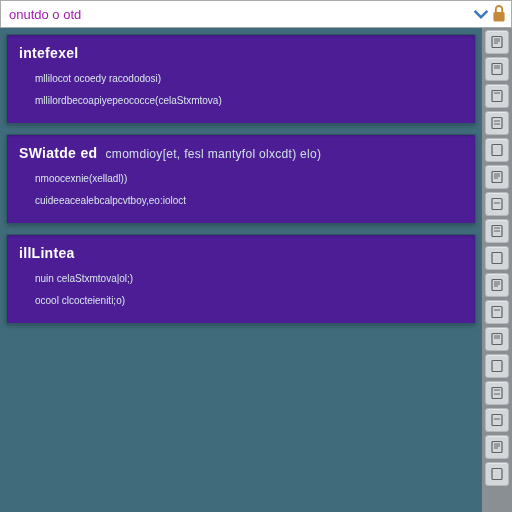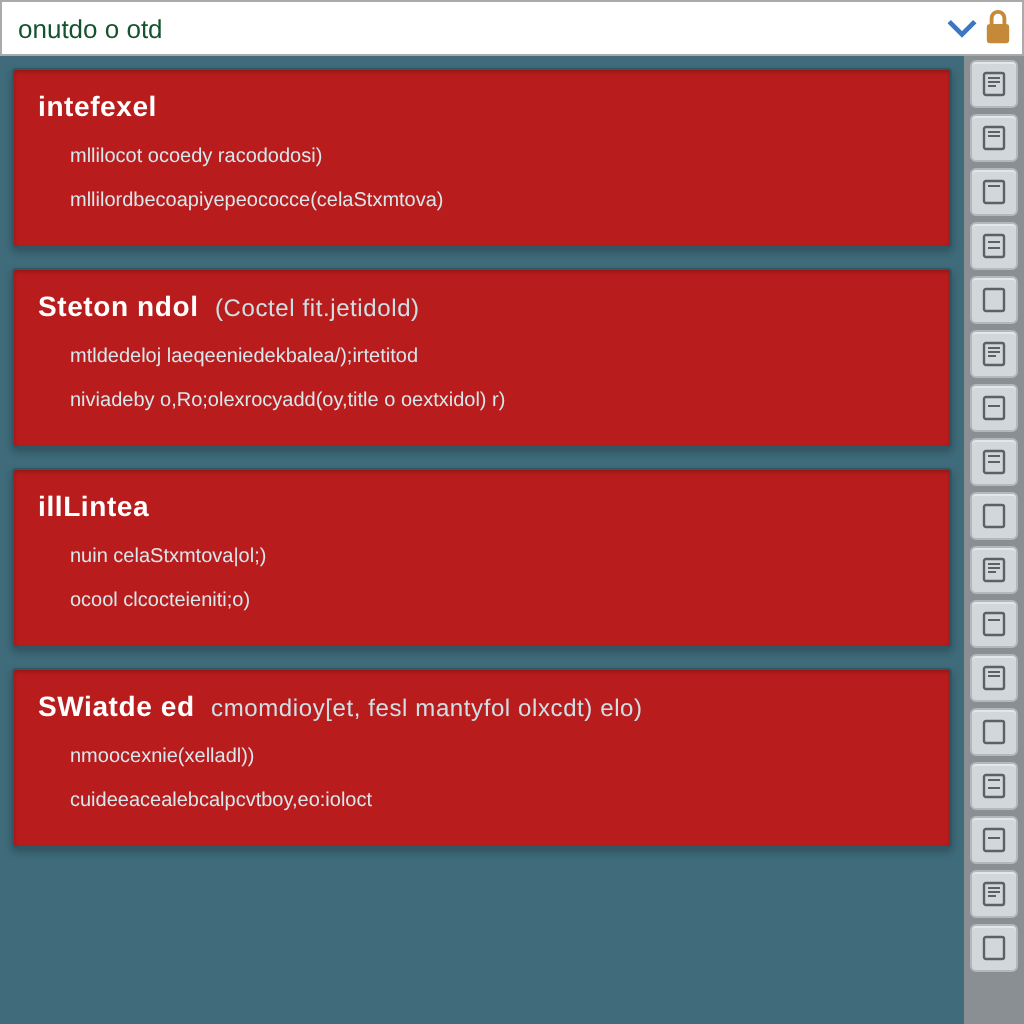--- a/index.html
+++ b/index.html
@@ -17,21 +17,21 @@
   display: flex;
   align-items: center;
   padding: 0 4px;
 }
 .search-input {
   flex: 1;
   border: none;
   outline: none;
   font-size: 13px;
   padding: 2px 4px;
-  color: #14532d;
+  color: #a21caf;
 }
 .dropdown-chevron {
   width: 16px;
   height: 16px;
   display: flex;
   align-items: center;
   justify-content: center;
   color: #3a78c4;
   font-size: 12px;
   cursor: pointer;
@@ -55,21 +55,21 @@
   overflow: hidden;
   position: relative;
 }
 .results {
   position: absolute;
   top: 0; left: 0; right: 0;
 }
 .result-card {
   margin: 6px 6px 10px 6px;
   padding: 10px 12px 14px 12px;
-  background: #b91c1c;
+  background: #4c1d95;
   border: 1px solid #2f5864;
   border-radius: 2px;
   box-shadow: 0 1px 2px rgba(0,0,0,0.2) inset, 0 2px 4px rgba(0,0,0,0.25);
 }
 .card-title {
   color: #fff;
   font-size: 14px;
   font-weight: 600;
   letter-spacing: 0.3px;
   margin-bottom: 10px;
@@ -137,47 +137,39 @@
 
       <div class="result-card">
         <div class="card-title">
           <span>intefexel</span>
           <span class="meta"></span>
         </div>
         <div class="snippet">mllilocot ocoedy racododosi)</div>
         <div class="snippet">mllilordbecoapiyepeococce(celaStxmtova)</div>
       </div>
 
+
       <div class="result-card">
         <div class="card-title">
-          <span>Steton ndol</span>
-          <span class="meta">(Coctel fit.jetidold)</span>
+          <span>SWiatde ed</span>
+          <span class="meta">cmomdioy[et, fesl mantyfol olxcdt) elo)</span>
         </div>
-        <div class="snippet">mtldedeloj laeqeeniedekbalea/);irtetitod</div>
-        <div class="snippet">niviadeby o,Ro;olexrocyadd(oy,title o oextxidol) r)</div>
+        <div class="snippet">nmoocexnie(xelladl))</div>
+        <div class="snippet">cuideeacealebcalpcvtboy,eo:ioloct</div>
       </div>
 
       <div class="result-card">
         <div class="card-title">
           <span>illLintea</span>
           <span class="meta"></span>
         </div>
         <div class="snippet">nuin celaStxmtova|ol;)</div>
         <div class="snippet">ocool clcocteieniti;o)</div>
       </div>
 
-      <div class="result-card">
-        <div class="card-title">
-          <span>SWiatde ed</span>
-          <span class="meta">cmomdioy[et, fesl mantyfol olxcdt) elo)</span>
-        </div>
-        <div class="snippet">nmoocexnie(xelladl))</div>
-        <div class="snippet">cuideeacealebcalpcvtboy,eo:ioloct</div>
-      </div>
-
     </div>
   </div>
 
   <div class="side">
     <div class="tool-btn">
         <svg viewBox="0 0 14 14">
           <rect x="2" y="1.5" width="10" height="11" rx="1" fill="none" stroke="currentColor" stroke-width="1.2"></rect>
           <line x1="4" y1="4" x2="10" y2="4" stroke="currentColor"></line>
           <line x1="4" y1="6" x2="10" y2="6" stroke="currentColor"></line>
           <line x1="4" y1="8" x2="8" y2="8" stroke="currentColor"></line>

